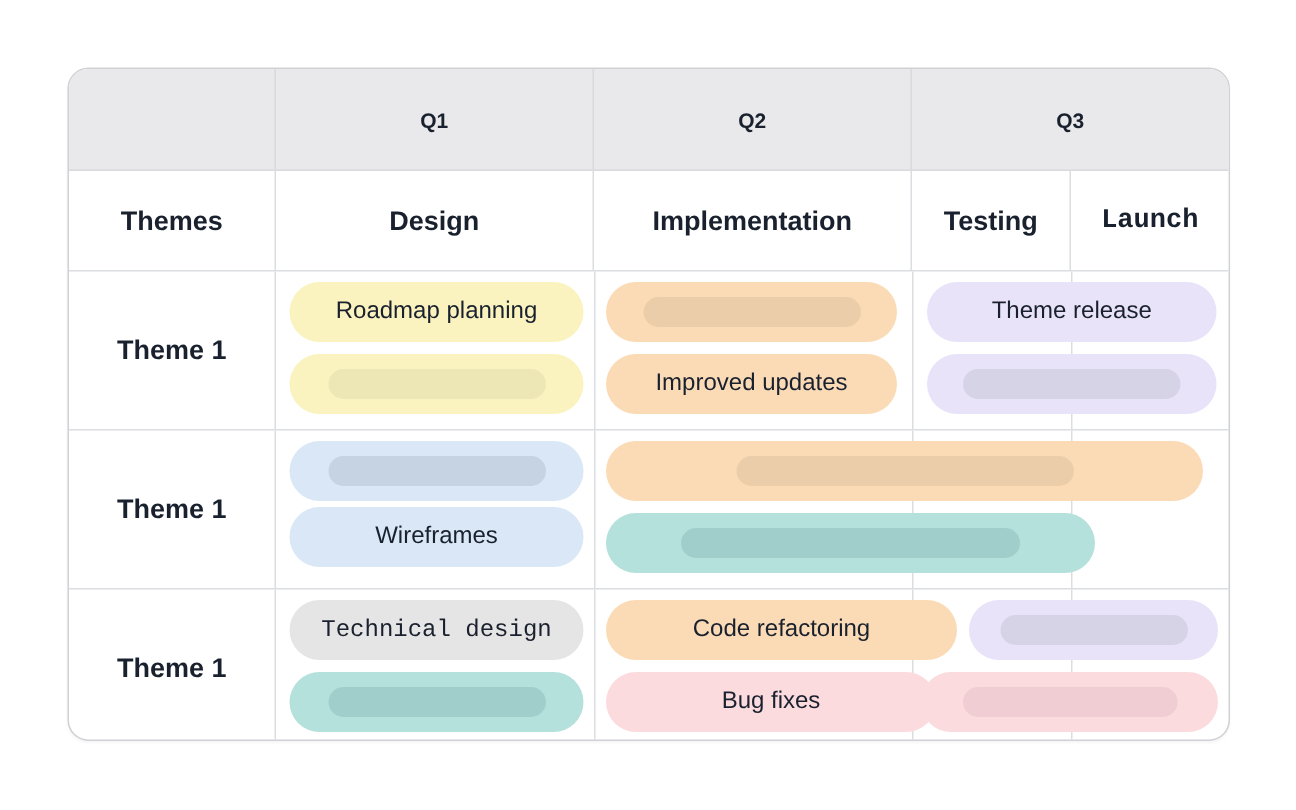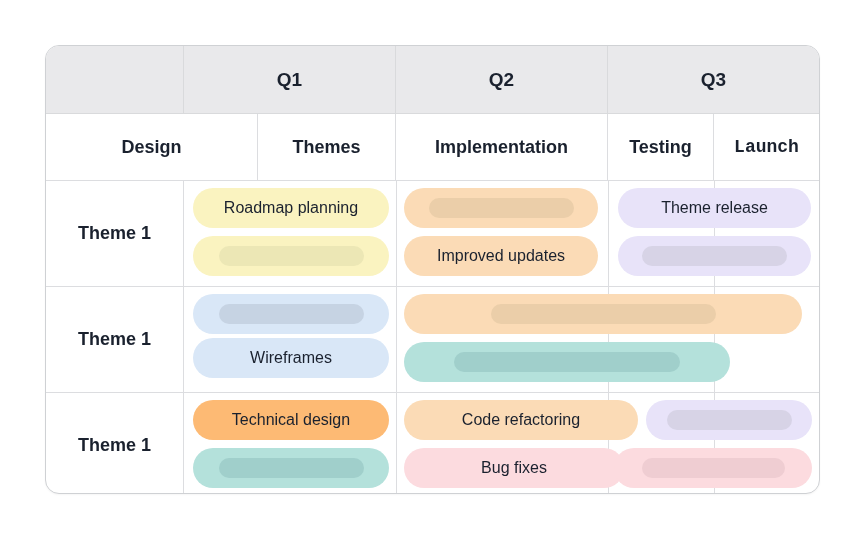--- a/index.html
+++ b/index.html
@@ -22,21 +22,21 @@
     border-right:1px solid #dcdde0;
   }
   .qrow .cell{border-right-color:#d9dadc;}
   .cell:last-child{border-right:none;}
   .c-themes{width:138px;flex:0 0 auto;}
   .c-design{width:212px;flex:0 0 auto;}
   .c-impl{width:212px;flex:0 0 auto;}
   .c-test{width:106px;flex:0 0 auto;text-align:center;}
   .c-launch{flex:1 1 auto;font-family:Liberation Mono, monospace;}
   .c-q3{flex:1 1 auto;}
-  .q-label{font-size:19px;font-weight:bold;}
+  .q-label{font-size:14px;font-weight:bold;}
   .p-label{font-size:18px;font-weight:bold;}
   .brow{display:flex;flex:0 0 auto;height:105px;border-bottom:1px solid #dcdde0;}
   .brow:last-child{border-bottom:none;}
   .theme-cell{
     width:138px;flex:0 0 auto;box-sizing:border-box;
     display:flex;align-items:center;justify-content:center;
     border-right:1px solid #dcdde0;
     font-size:18px;font-weight:bold;
   }
   .bars{position:relative;flex:1 1 auto;}
@@ -54,22 +54,22 @@
 <div class="roadmap-table">
 
   <div class="hrow qrow">
     <div class="cell c-themes"></div>
     <div class="cell c-design q-label">Q1</div>
     <div class="cell c-impl q-label">Q2</div>
     <div class="cell c-q3 q-label">Q3</div>
   </div>
 
   <div class="hrow prow">
+    <div class="cell c-themes p-label">Themes</div>
     <div class="cell c-design p-label">Design</div>
-    <div class="cell c-themes p-label">Themes</div>
     <div class="cell c-impl p-label">Implementation</div>
     <div class="cell c-test p-label">Testing</div>
     <div class="cell c-launch p-label">Launch</div>
   </div>
 
   <div id="body-rows" style="display:contents"><div class="brow">
         <div class="theme-cell">Theme 1</div>
         <div class="bars">
           <div class="vline" style="left: 212px;"></div>
           <div class="vline" style="left: 424px;"></div>
@@ -111,21 +111,21 @@
           <div class="bar" style="left: 220px; width: 326px; top: 55px; background: rgb(180, 225, 219);">
             <div class="pill" style="width: 226px; background: rgb(160, 207, 203);"></div>
           </div>
         </div>
       </div><div class="brow">
         <div class="theme-cell">Theme 1</div>
         <div class="bars">
           <div class="vline" style="left: 212px;"></div>
           <div class="vline" style="left: 424px;"></div>
           <div class="vline" style="left: 530px;"></div>
-          <div class="bar" style="left: 9px; width: 196px; top: 7px; background: #fdba74;">
+          <div class="bar" style="left: 9px; width: 196px; top: 7px; background: #e5e5e5; font-family: Liberation Mono, monospace;">
             <div class="bar-label">Technical design</div>
           </div>
           <div class="bar" style="left: 9px; width: 196px; top: 55px; background: rgb(180, 225, 219);">
             <div class="pill" style="width: 145px; background: rgb(160, 207, 203);"></div>
           </div>
           <div class="bar" style="left: 220px; width: 234px; top: 7px; background: rgb(251, 219, 182);">
             <div class="bar-label">Code refactoring</div>
           </div>
           <div class="bar" style="left: 220px; width: 220px; top: 55px; background: rgb(252, 219, 223);">
             <div class="bar-label">Bug fixes</div>

